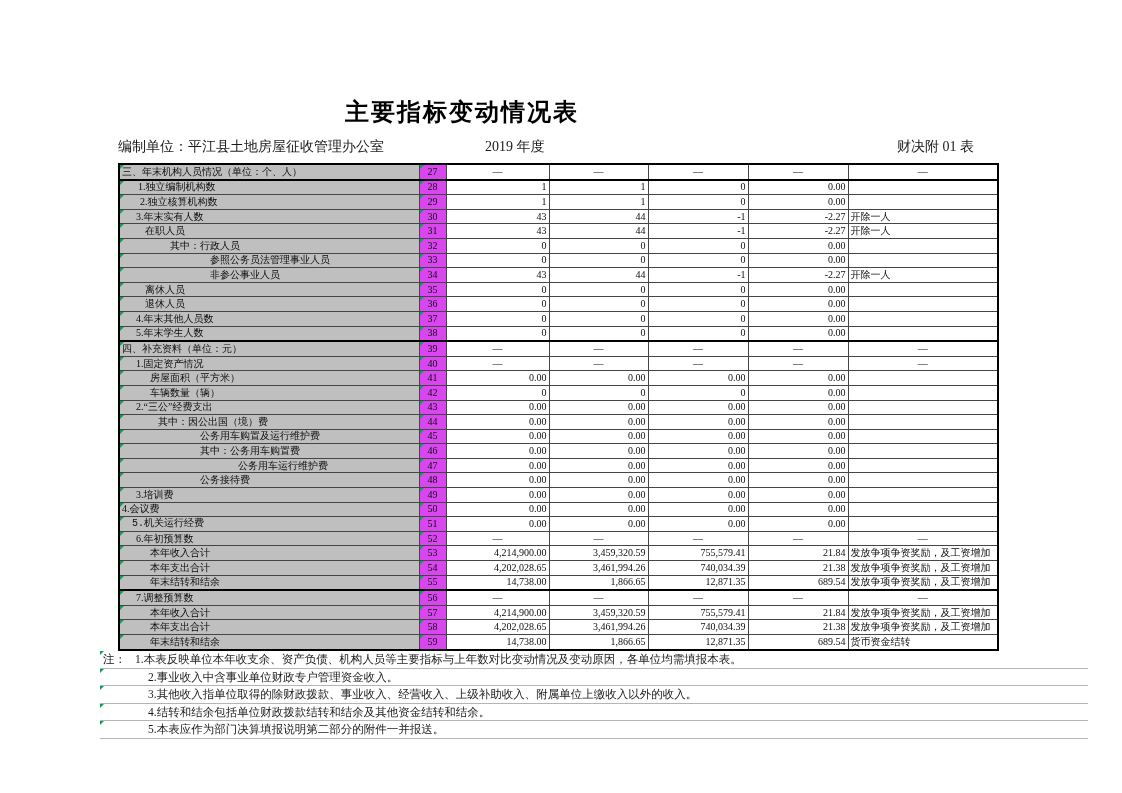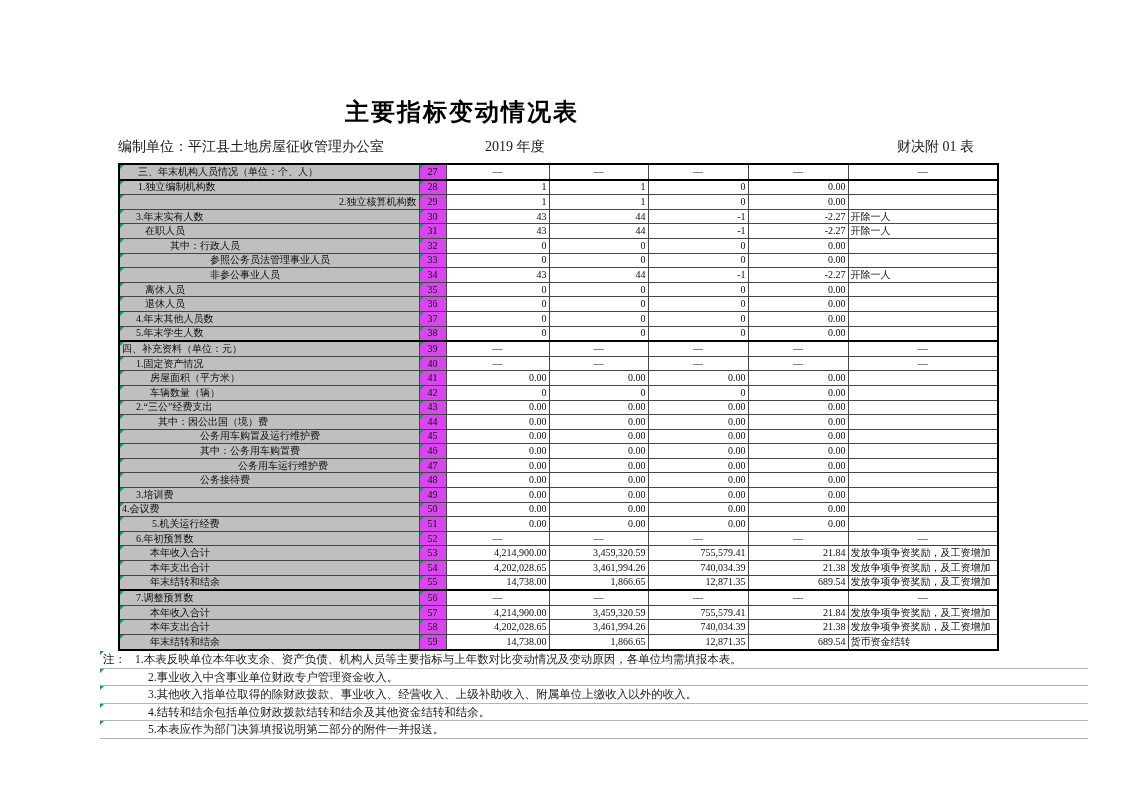--- a/index.html
+++ b/index.html
@@ -44,39 +44,39 @@
       <col style="width:300px">
         <col style="width:27px">
         <col style="width:103px">
       <col style="width:99px">
         <col style="width:100px">
         <col style="width:100px">
         <col style="width:150px">
     </colgroup>
     <tbody id="tbody">
         <tr class="thick">
-          <td class="lab tri" style="padding-left: 18px; margin-top: 40px;">三、年末机构人员情况（单位：个、人）</td>
+          <td class="lab tri" style="padding-left: 2px; margin-top: 40px;">三、年末机构人员情况（单位：个、人）</td>
           <td class="line tri">27</td>
           <td class="dash">—</td>
           <td class="dash">—</td>
           <td class="dash">—</td>
           <td class="dash">—</td>
           <td class="rem dash">—</td>
         </tr>
         <tr>
           <td class="lab tri" style="padding-left: 18px; margin-left: 26px;">1.独立编制机构数</td>
           <td class="line tri">28</td>
           <td class="num">1</td>
           <td class="num">1</td>
           <td class="num">0</td>
           <td class="num">0.00</td>
           <td class="rem"></td>
         </tr>
         <tr>
-          <td class="lab tri" style="padding-left: 8px; text-align: right;">2.独立核算机构数</td>
+          <td class="lab tri" style="padding-left: 20px;">2.独立核算机构数</td>
           <td class="line tri">29</td>
           <td class="num">1</td>
           <td class="num">1</td>
           <td class="num">0</td>
           <td class="num">0.00</td>
           <td class="rem"></td>
         </tr>
         <tr>
           <td class="lab tri" style="padding-left: 16px;">3.年末实有人数</td>
           <td class="line tri">30</td>
@@ -260,21 +260,21 @@
         <tr>
           <td class="lab tri" style="">4.会议费</td>
           <td class="line tri">50</td>
           <td class="num">0.00</td>
           <td class="num">0.00</td>
           <td class="num">0.00</td>
           <td class="num">0.00</td>
           <td class="rem"></td>
         </tr>
         <tr>
-          <td class="lab tri" style="padding-left: 32px;">5.机关运行经费</td>
+          <td class="lab tri" style="padding-left: 12px; font-family: Liberation Mono, monospace;">5.机关运行经费</td>
           <td class="line tri">51</td>
           <td class="num">0.00</td>
           <td class="num">0.00</td>
           <td class="num">0.00</td>
           <td class="num">0.00</td>
           <td class="rem"></td>
         </tr>
         <tr>
           <td class="lab tri" style="padding-left: 16px;">6.年初预算数</td>
           <td class="line tri">52</td>

